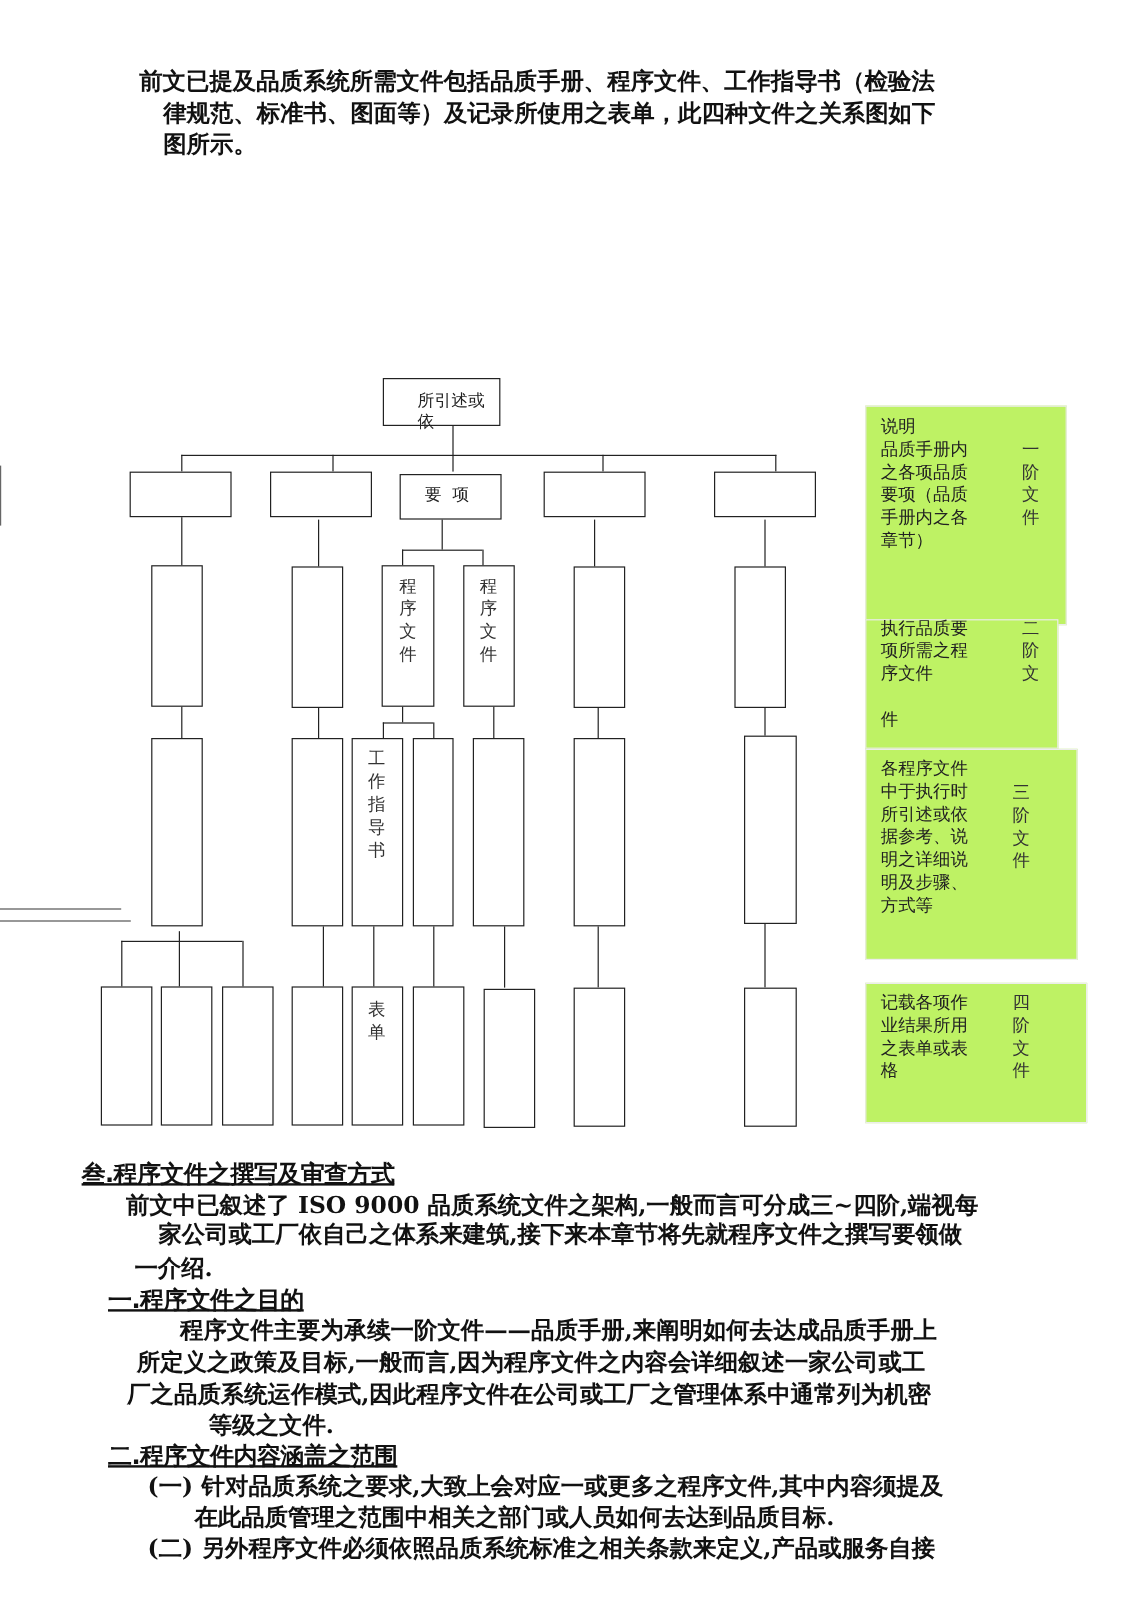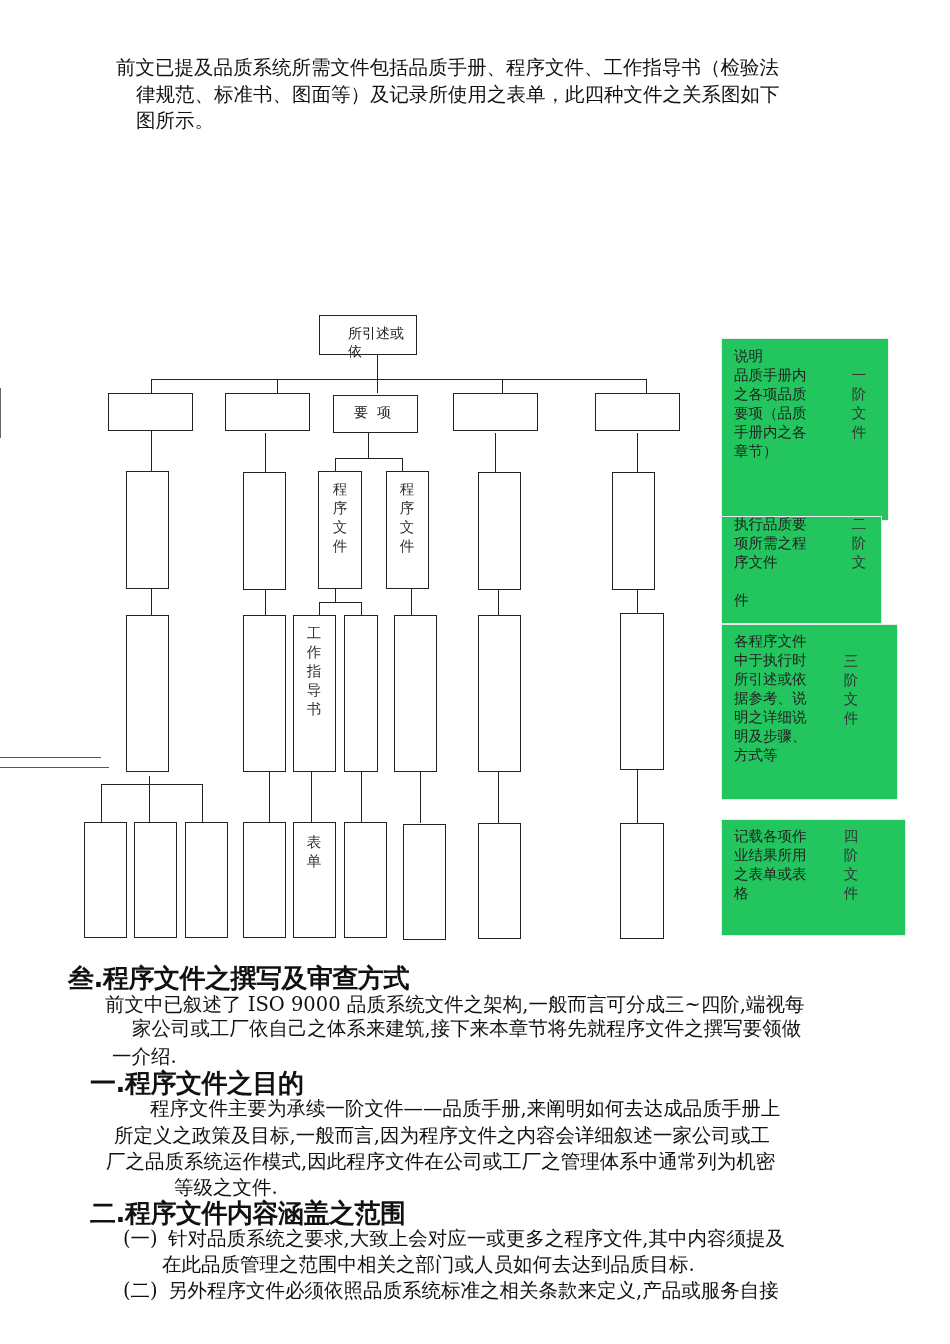--- a/index.html
+++ b/index.html
@@ -1,27 +1,27 @@
 <!DOCTYPE html>
 <html><head>
 <meta charset="utf-8">
 <style>
   html, body { margin: 0; padding: 0; background: #ffffff; }
   body { width: 950px; height: 1344px; position: relative; overflow: hidden;
          font-family: "DejaVu Serif", "Liberation Serif", serif; color: #111; }
-  .para { position: absolute; font-size: 19.5px; line-height: 26px; color: #111; white-space: nowrap; }
-  .heading { position: absolute; font-size: 26px; line-height: 26px; font-weight: bold;
-             font-family: "DejaVu Sans", "Liberation Sans", sans-serif; white-space: nowrap; letter-spacing: -0.5px; }
+  .para { position: absolute; font-size: 19.5px; line-height: 26px; color: #111; white-space: nowrap; font-weight: bold; }
+  .heading { position: absolute; font-size: 20px; line-height: 26px; font-weight: bold;
+             font-family: "DejaVu Sans", "Liberation Sans", sans-serif; white-space: nowrap; letter-spacing: -0.5px; text-decoration: underline; }
   .box { position: absolute; border: 1.5px solid #222; background: #fff; box-sizing: border-box; }
   .box-label { position: absolute; font-size: 14px; color: #222; font-family: "DejaVu Sans", "Liberation Sans", sans-serif; }
   .vlabel { position: absolute; font-size: 14.5px; line-height: 19px; color: #333; width: 16px; text-align: center; white-space: pre-line;
             font-family: "DejaVu Sans", "Liberation Sans", sans-serif; }
   .hline { position: absolute; height: 0; border-top: 1.5px solid #222; }
   .vline { position: absolute; width: 0; border-left: 1.5px solid #222; }
-  .sidebox { position: absolute; border: 1px solid #ececec; box-sizing: border-box; background: #22c55e; }
+  .sidebox { position: absolute; border: 1px solid #ececec; box-sizing: border-box; background: #bef264; }
   .side-desc { position: absolute; font-size: 14.5px; line-height: 19px; color: #222; white-space: pre-line;
                font-family: "DejaVu Sans", "Liberation Sans", sans-serif; }
   .side-level { position: absolute; font-size: 14.5px; line-height: 19px; color: #333; white-space: pre-line; width: 18px; text-align: center;
                 font-family: "DejaVu Sans", "Liberation Sans", sans-serif; }
   .artifact-v { position: absolute; width: 0; border-left: 1.5px solid #666; }
   .artifact-h { position: absolute; height: 0; border-top: 1.5px solid #555; }
 </style>
 </head>
 <body>
 

